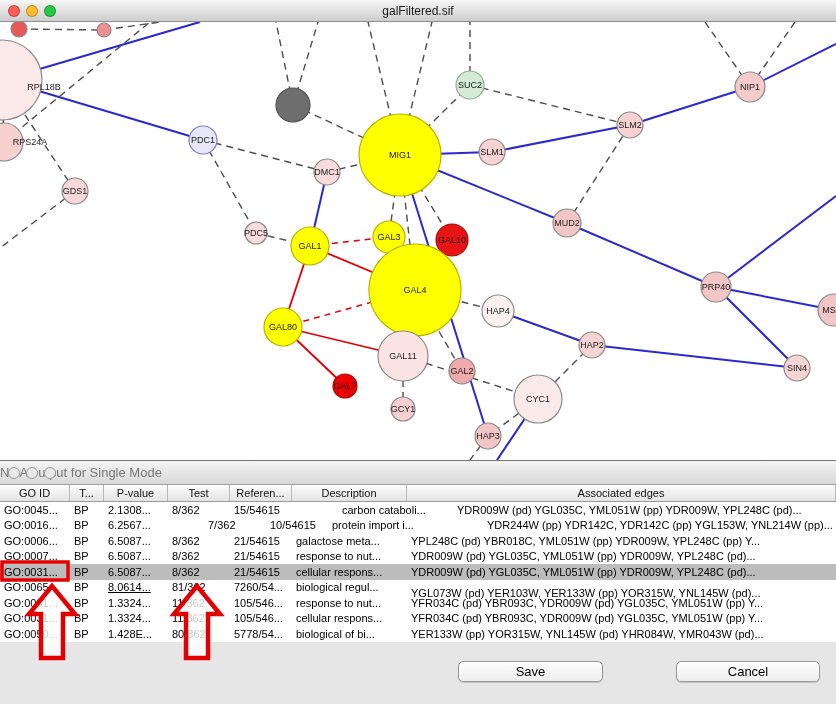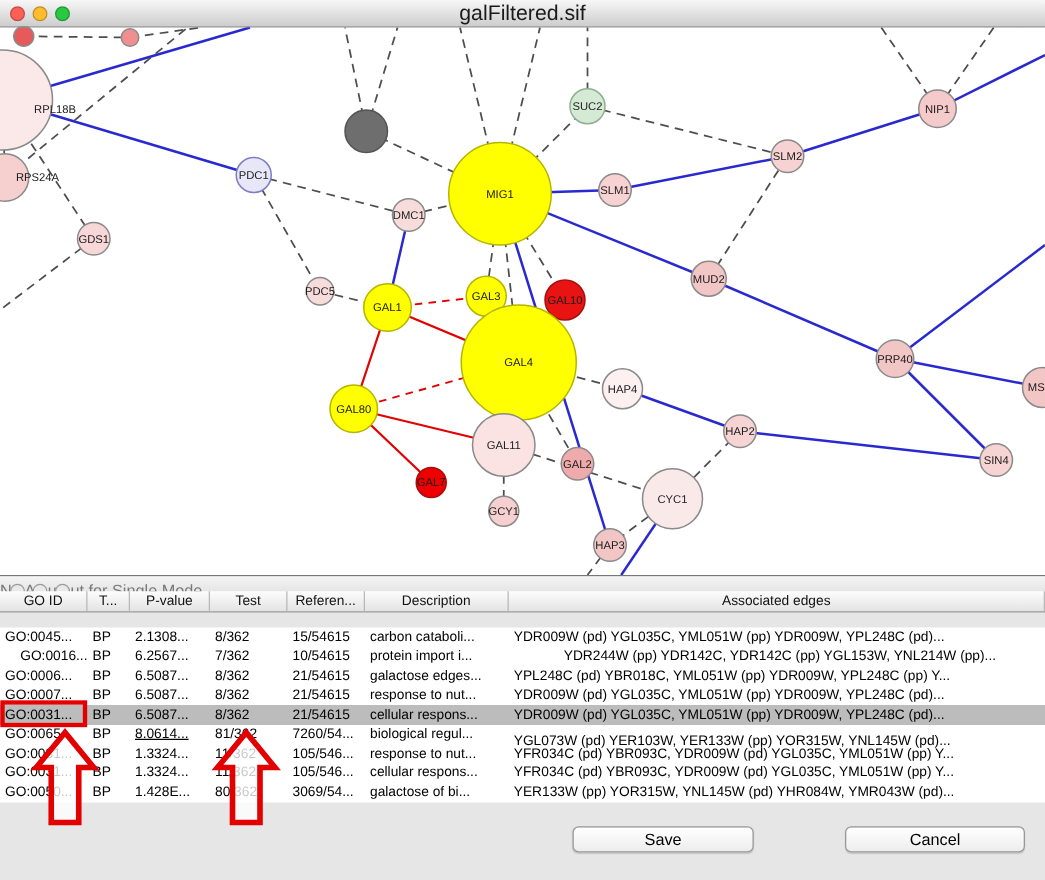--- a/index.html
+++ b/index.html
@@ -14,21 +14,21 @@
   
   .window-top {
     position: absolute; left: 0; top: 0; width: 836px; height: 460px;
     background: #ffffff; overflow: hidden;
   }
   .titlebar {
     position: absolute; left: 0; top: 0; width: 100%; height: 22px;
     background: linear-gradient(#f7f7f7, #cdcdcd);
     border-bottom: 1px solid #8f8f8f;
     display: flex; align-items: center; justify-content: center;
-    font-size: 17px; color: #1a1a1a; z-index: 3;
+    font-size: 12px; color: #1a1a1a; z-index: 3;
   }
   .tl {
     position: absolute; top: 5px; width: 12px; height: 12px;
     border-radius: 50%; border: 1px solid rgba(0,0,0,0.25);
   }
   .tl1 { left: 8px; } .tl2 { left: 26px; } .tl3 { left: 44px; }
   #network-svg { position: absolute; left: 0; top: 0; background: #fff; }
 
   
   .window-bottom {
@@ -42,21 +42,21 @@
     display: flex; align-items: center; justify-content: flex-start;
     font-size: 13px; color: #787878;
   }
   .tlb {
     position: absolute; top: 6px; width: 12px; height: 12px;
     border-radius: 50%; border: 1px solid #9a9a9a; background: #ececec;
   }
   .tlb1 { left: 8px; } .tlb2 { left: 26px; } .tlb3 { left: 44px; }
 
   .table-header {
-    position: absolute; left: 0; top: 12px; width: 836px; height: 17px;
+    position: absolute; left: 0; top: 24px; width: 836px; height: 17px;
     display: flex; background: linear-gradient(#fdfdfd, #e3e3e3);
     border-bottom: 1px solid #9c9c9c;
   }
   .th {
     height: 100%; display: flex; align-items: center; justify-content: center;
     font-size: 11px; color: #111; border-right: 1px solid #b8b8b8;
     overflow: hidden; white-space: nowrap; flex: none;
   }
   .table-body {
     position: absolute; left: 0; top: 41px; width: 836px; height: 140px;
@@ -238,39 +238,39 @@
       <div class="th" style="width: 115px;">Description</div>
       <div class="th" style="width: 429px;">Associated edges</div>
     </div>
   <div class="table-body" id="table-body">
       <div class="trow">
         <div class="td" style="width: 70px;">GO:0045...</div>
         <div class="td" style="width: 34px;">BP</div>
         <div class="td" style="width: 64px;">2.1308...</div>
         <div class="td" style="width: 62px;">8/362</div>
         <div class="td" style="width: 62px;">15/54615</div>
-        <div class="td" style="width: 115px;">carbon cataboli...</div>
+        <div class="td" style="width: 115px; margin-left: 46px;">carbon cataboli...</div>
         <div class="td" style="width: 429px;">YDR009W (pd) YGL035C, YML051W (pp) YDR009W, YPL248C (pd)...</div>
       </div>
       <div class="trow">
-        <div class="td" style="width: 70px; text-align: right;">GO:0016...</div>
+        <div class="td" style="width: 70px;">GO:0016...</div>
         <div class="td" style="width: 34px;">BP</div>
         <div class="td" style="width: 64px;">6.2567...</div>
-        <div class="td" style="width: 62px;">7/362</div>
+        <div class="td" style="width: 62px; margin-left: 36px;">7/362</div>
         <div class="td" style="width: 62px;">10/54615</div>
         <div class="td" style="width: 115px;">protein import i...</div>
         <div class="td" style="width: 429px; margin-left: 40px;">YDR244W (pp) YDR142C, YDR142C (pp) YGL153W, YNL214W (pp)...</div>
       </div>
       <div class="trow">
         <div class="td" style="width: 70px;">GO:0006...</div>
         <div class="td" style="width: 34px;">BP</div>
         <div class="td" style="width: 64px;">6.5087...</div>
         <div class="td" style="width: 62px;">8/362</div>
         <div class="td" style="width: 62px;">21/54615</div>
-        <div class="td" style="width: 115px;">galactose edges...</div>
+        <div class="td" style="width: 115px;">galactose meta...</div>
         <div class="td" style="width: 429px;">YPL248C (pd) YBR018C, YML051W (pp) YDR009W, YPL248C (pp) Y...</div>
       </div>
       <div class="trow">
         <div class="td" style="width: 70px;">GO:0007...</div>
         <div class="td" style="width: 34px;">BP</div>
         <div class="td" style="width: 64px;">6.5087...</div>
         <div class="td" style="width: 62px;">8/362</div>
         <div class="td" style="width: 62px;">21/54615</div>
         <div class="td" style="width: 115px;">response to nut...</div>
         <div class="td" style="width: 429px;">YDR009W (pd) YGL035C, YML051W (pp) YDR009W, YPL248C (pd)...</div>
@@ -309,22 +309,22 @@
         <div class="td" style="width: 62px;">11/362</div>
         <div class="td" style="width: 62px;">105/546...</div>
         <div class="td" style="width: 115px;">cellular respons...</div>
         <div class="td" style="width: 429px;">YFR034C (pd) YBR093C, YDR009W (pd) YGL035C, YML051W (pp) Y...</div>
       </div>
       <div class="trow">
         <div class="td" style="width: 70px;">GO:0050...</div>
         <div class="td" style="width: 34px;">BP</div>
         <div class="td" style="width: 64px;">1.428E...</div>
         <div class="td" style="width: 62px;">80/362</div>
-        <div class="td" style="width: 62px;">3069/54...</div>
-        <div class="td" style="width: 115px;">galactose of bi...</div>
+        <div class="td" style="width: 62px;">5778/54...</div>
+        <div class="td" style="width: 115px;">biological of bi...</div>
         <div class="td" style="width: 429px;">YER133W (pp) YOR315W, YNL145W (pd) YHR084W, YMR043W (pd)...</div>
       </div>
     </div>
 
   <button class="mac-btn" id="save-btn">Save</button>
   <button class="mac-btn" id="cancel-btn">Cancel</button>
 </div>
 
 <svg id="annotation-svg" width="836" height="704" viewBox="0 0 836 704">
   <rect class="annot-rect" x="2" y="562" width="66" height="18"></rect>

